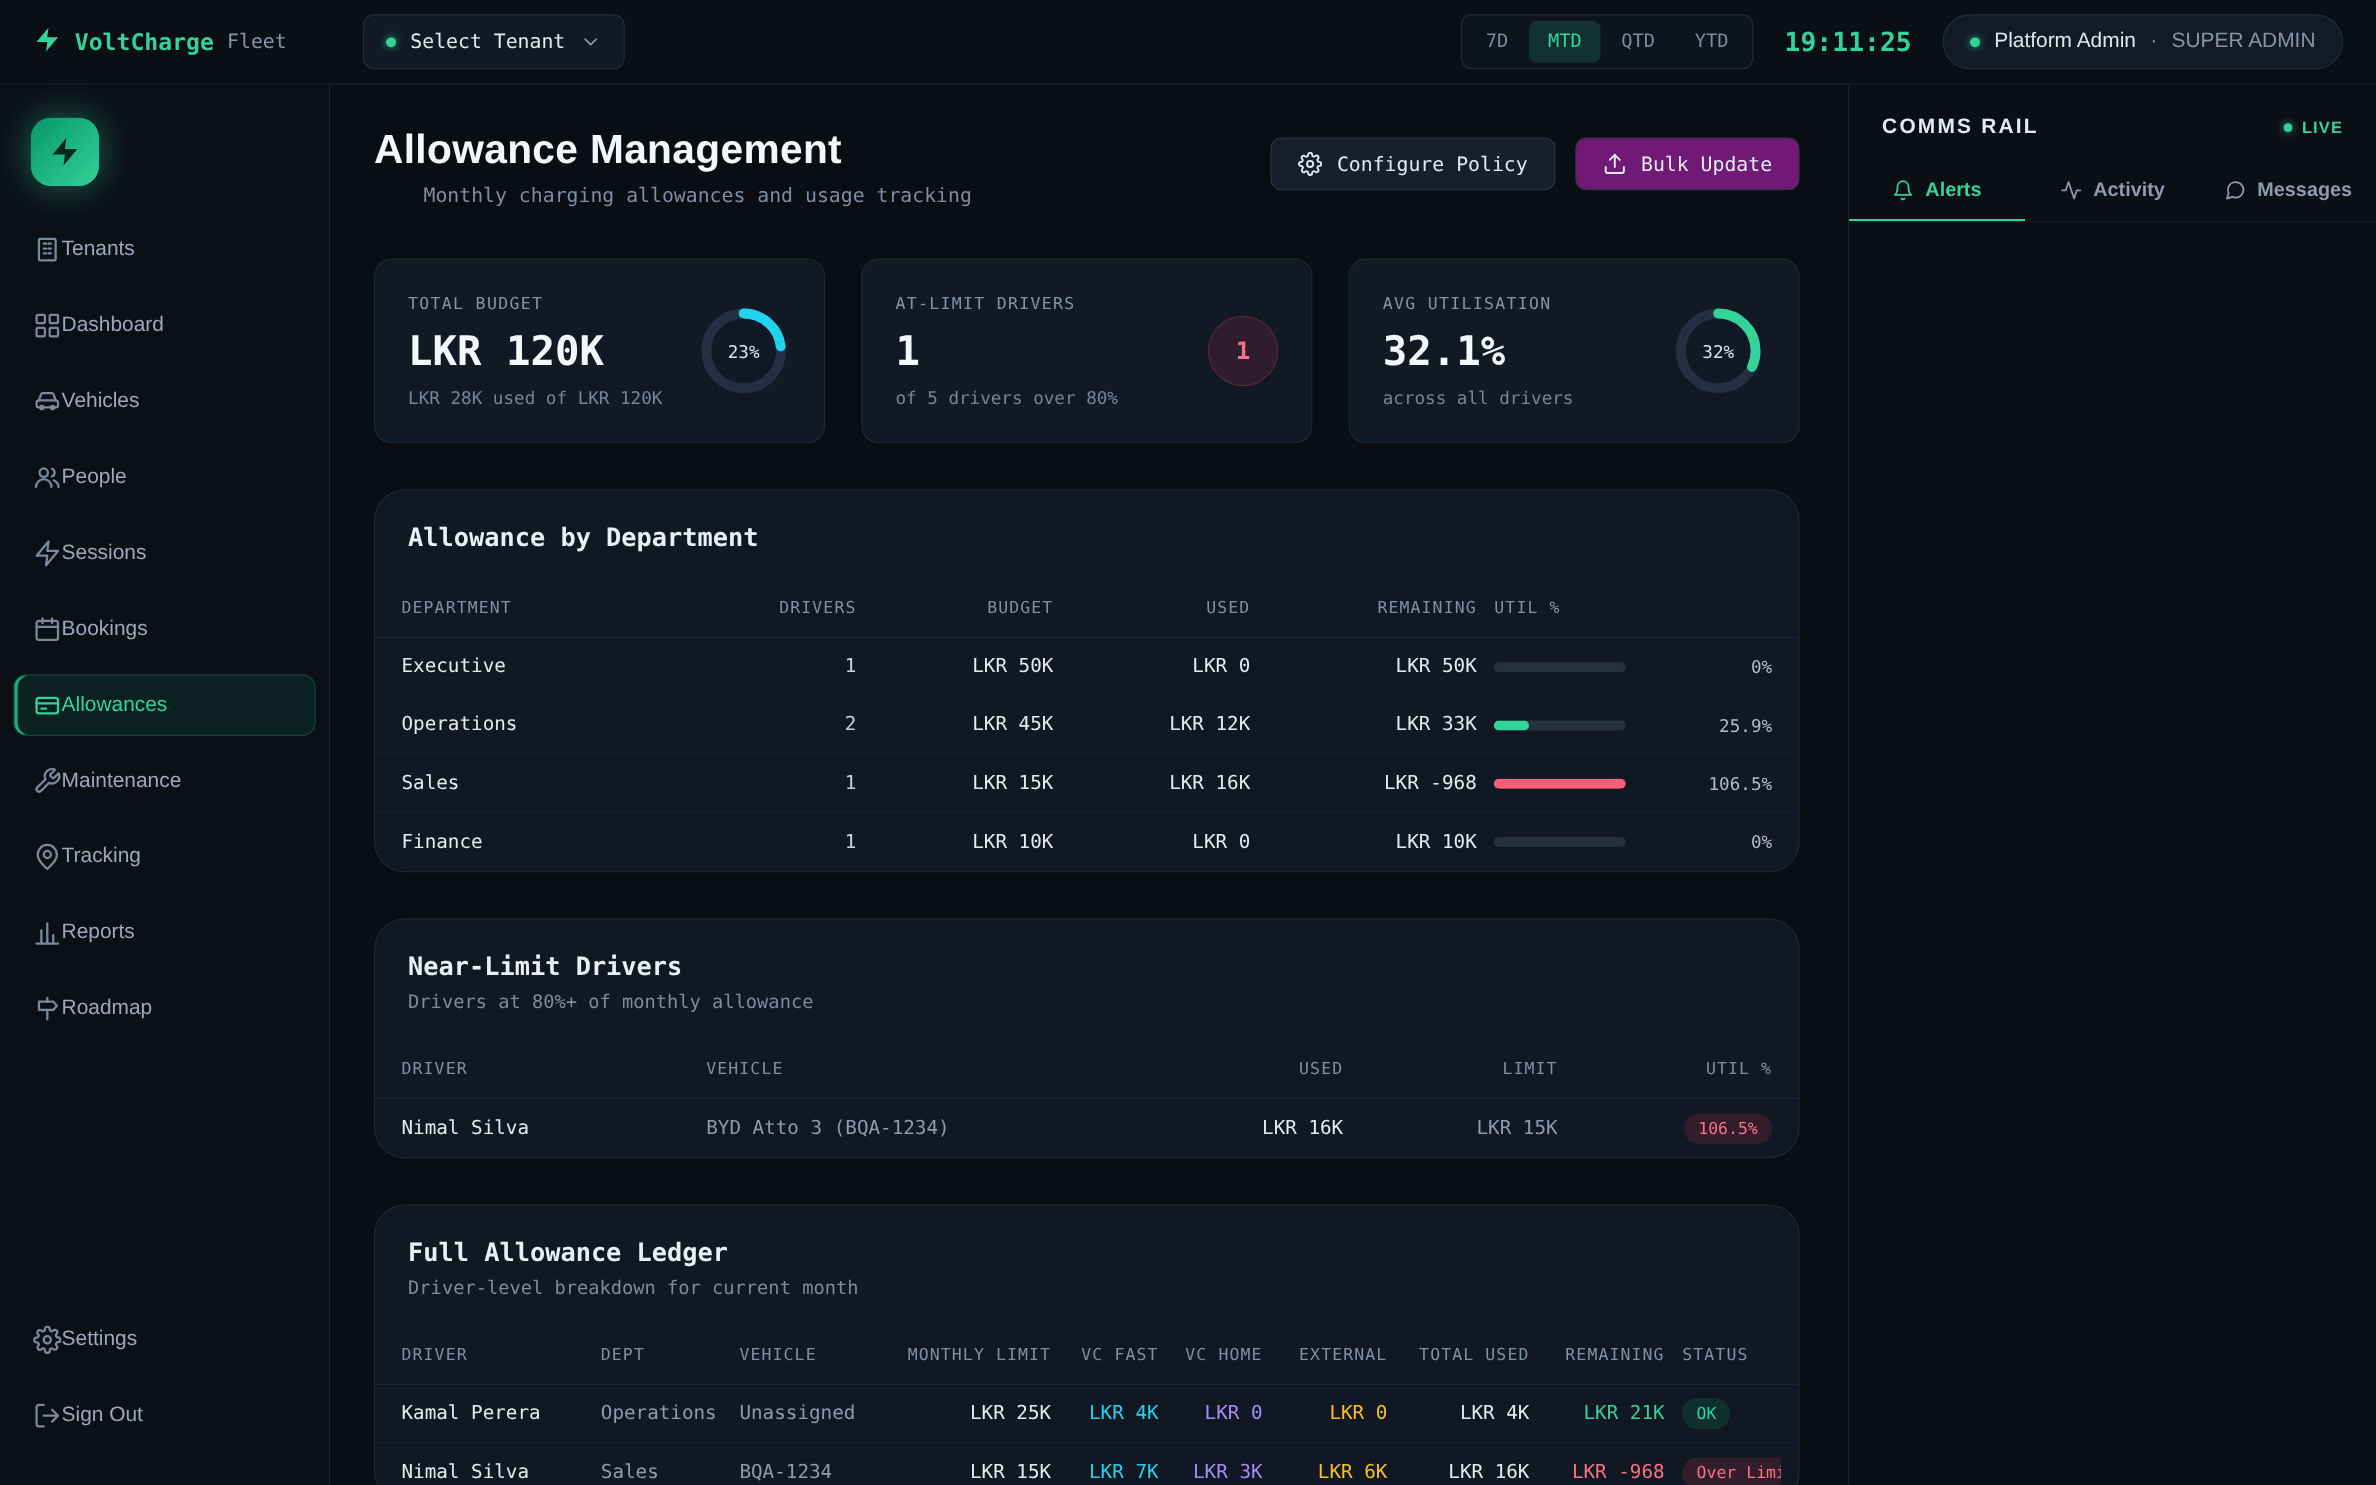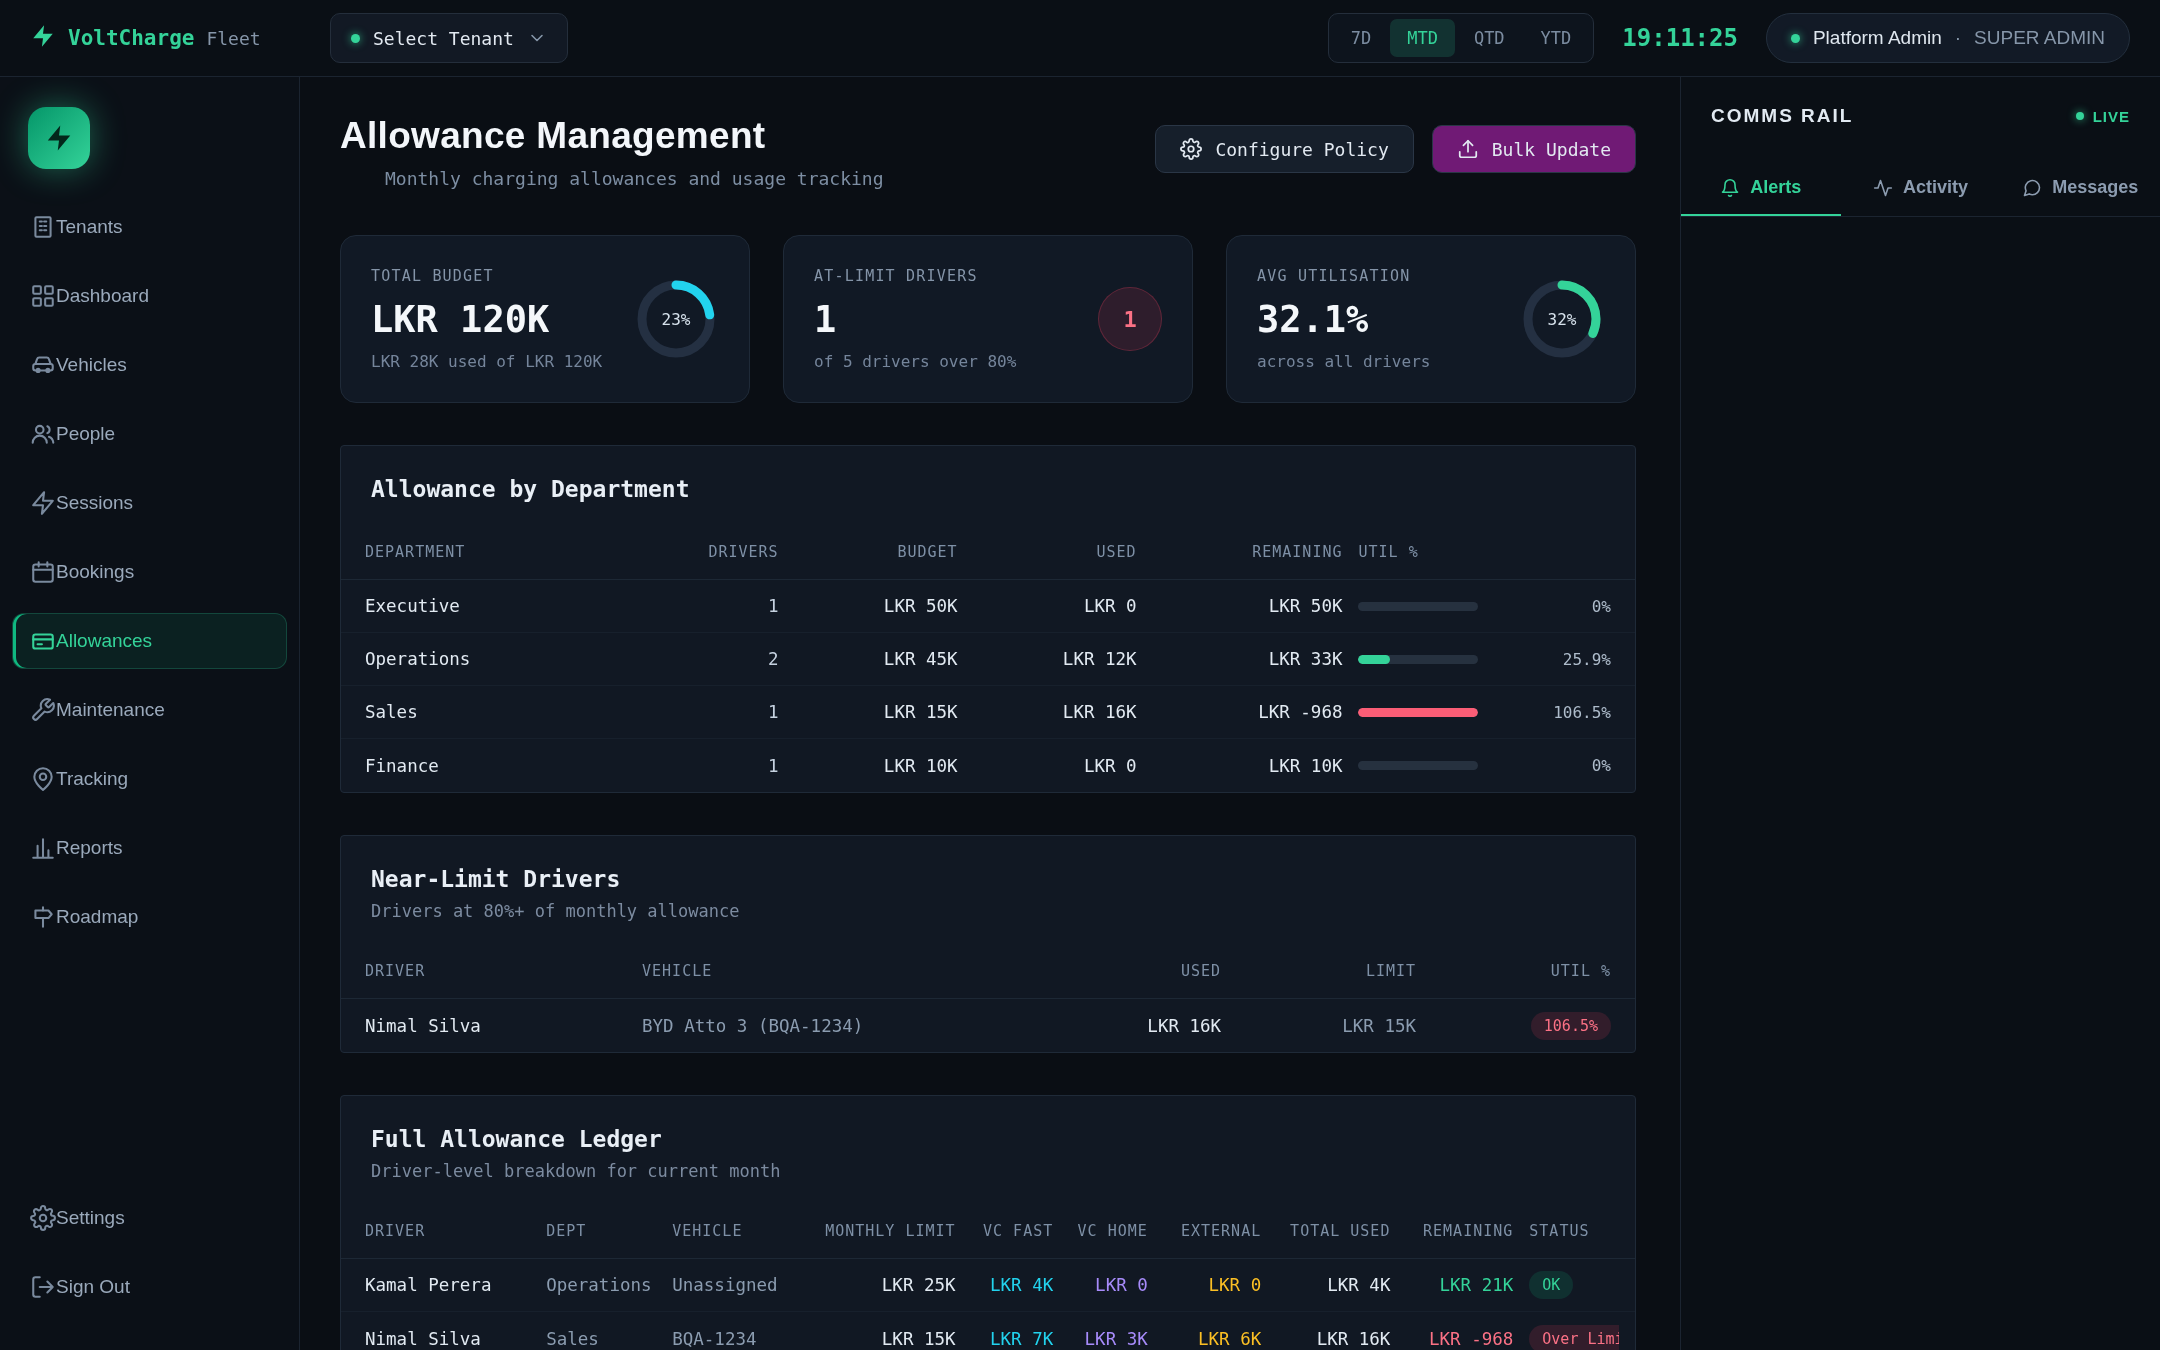--- a/index.html
+++ b/index.html
@@ -74,21 +74,21 @@
   .ring { position:relative; width:86px; height:86px; }
   .ring svg { width:86px; height:86px; }
   .ring-track { fill:none; stroke:#243042; stroke-width:9; }
   .ring-arc { fill:none; stroke-width:9; stroke-linecap:round; }
   .ring-label { position:absolute; inset:0; display:flex; align-items:center; justify-content:center;
                 font-family:"DejaVu Sans Mono", monospace; font-size:16px; color:#d7e2ec; }
   .stat-badge-circle { width:64px; height:64px; border-radius:50%; background:rgba(244,63,94,.13);
                        border:1px solid rgba(244,63,94,.25); color:#fb7185; display:flex; align-items:center;
                        justify-content:center; font-family:"DejaVu Sans Mono", monospace; font-weight:bold; font-size:22px; }
 
-  .card { background:#111823; border:1px solid #1f2a38; border-radius:4px; margin-top:42px; overflow:hidden; }
+  .card { background:#111823; border:1px solid #1f2a38; border-radius:28px; margin-top:42px; overflow:hidden; }
   .card-title { font-family:"DejaVu Sans Mono", monospace; font-weight:bold; font-size:23px; color:#e9eff6;
                 padding:30px 30px 0; }
   .card-subtitle { font-family:"DejaVu Sans Mono", monospace; font-size:17px; color:#7c8ba0; padding:9px 30px 0; }
   .tbl { margin-top:22px; }
   .tr { display:grid; align-items:center; padding:0 16px; }
   .th-row { height:56px; border-bottom:1px solid #1d2835; }
   .th { font-family:"DejaVu Sans Mono", monospace; font-size:15px; letter-spacing:1px; color:#7e90a6; padding:0 8px; }
   .td { font-family:"DejaVu Sans Mono", monospace; font-size:17.5px; color:#e2eaf2; padding:0 8px;
         white-space:nowrap; overflow:hidden; }
   .body-row { height:53px; border-bottom:1px solid #17202c; }
@@ -107,21 +107,21 @@
   .cell-end { display:flex; justify-content:flex-end; padding:0 8px; }
   .pill { display:inline-block; padding:5px 13px; border-radius:999px;
           font-family:"DejaVu Sans Mono", monospace; font-size:15px; white-space:nowrap; }
   .pill-over { background:rgba(244,63,94,.15); color:#fb7185; }
   .pill-ok { background:rgba(16,185,129,.15); color:#34d399; }
 
   .g-ledger { grid-template-columns:1.15fr .8fr .85fr 1.05fr .62fr .6fr .72fr .82fr .78fr .62fr; }
   .c-cyan { color:#22d3ee; } .c-purple { color:#a78bfa; } .c-amber { color:#fbbf24; }
 
   
-  .rail { background:#0a0f15; border-left:1px solid #1b2430; display:flex; flex-direction:column; overflow:hidden;gap:15px; }
+  .rail { background:#0a0f15; border-left:1px solid #1b2430; display:flex; flex-direction:column; overflow:hidden; }
   .rail-head { display:flex; align-items:center; justify-content:space-between; padding:28px 30px 20px; }
   .rail-title { font-size:19px; font-weight:bold; letter-spacing:2px; color:#e2eaf2; }
   .rail-live { display:flex; align-items:center; gap:9px; font-size:15px; font-weight:bold;
                letter-spacing:1px; color:#34d399; }
   .rail-live .dot { width:8px; height:8px; }
   .rail-tabs { display:flex; border-bottom:1px solid #1b2430; }
   .rail-tab { flex:1; display:flex; align-items:center; justify-content:center; gap:10px;
               padding:15px 0 18px; font-size:18px; font-weight:bold; color:#8c9cb0; cursor:pointer; }
   .rail-tab svg { width:20px; height:20px; }
   .rail-tab.active { color:#34d399; box-shadow:inset 0 -2px 0 #34d399; }

